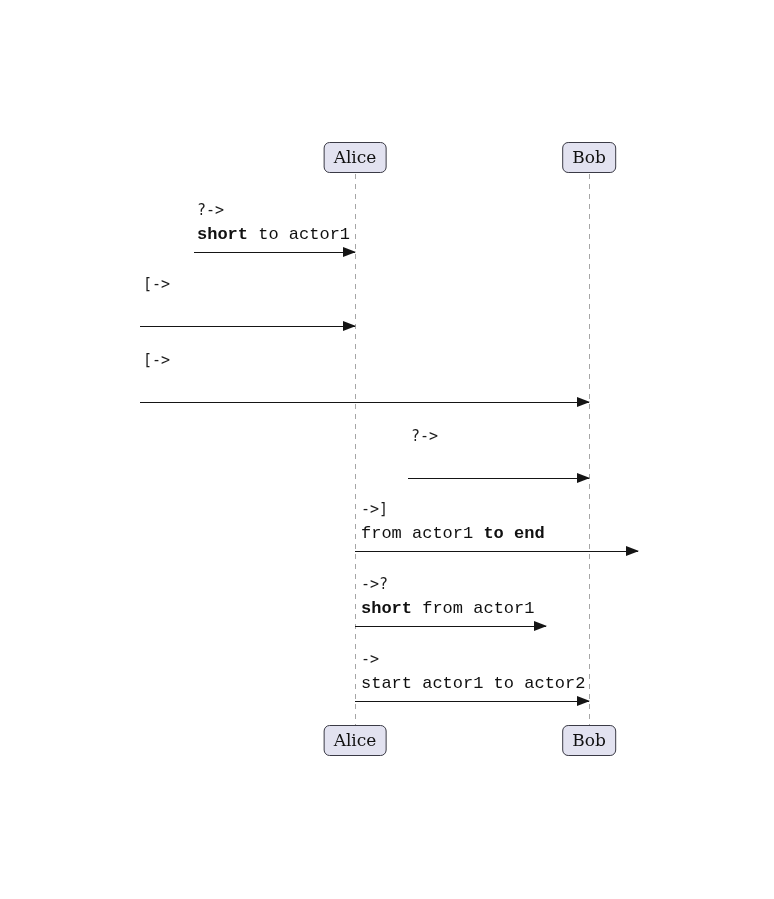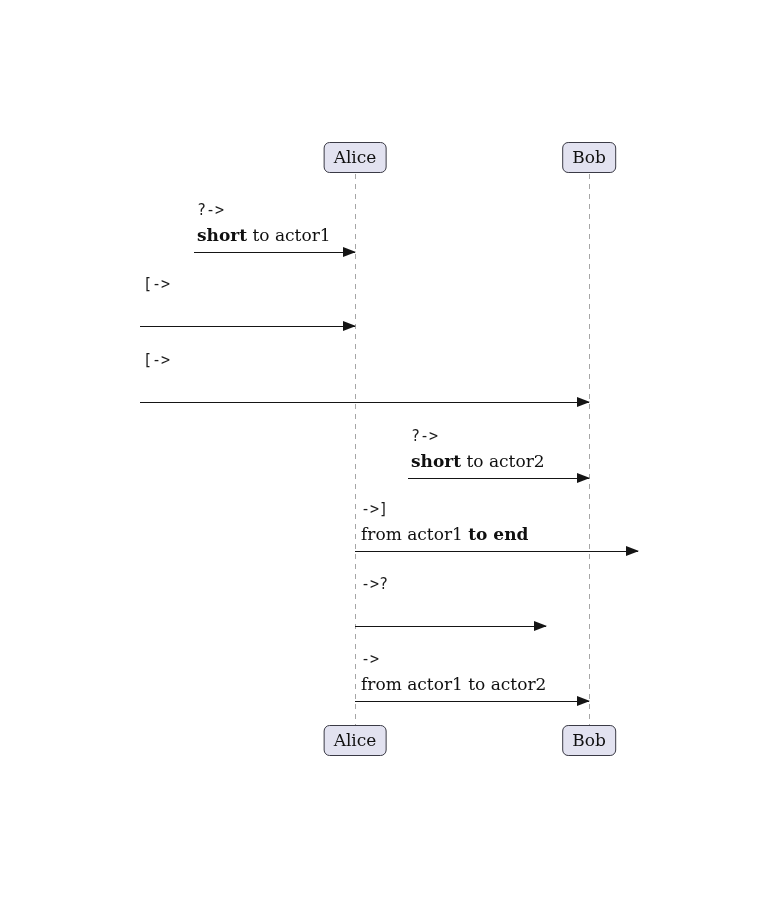--- a/index.html
+++ b/index.html
@@ -52,22 +52,22 @@
   .msg .arrow::after{
     content:"";
     position:absolute;
     right:-1px;
     top:-6.5px;
     width:0;height:0;
     border-left:13px solid #151515;
     border-top:5.5px solid transparent;
     border-bottom:5.5px solid transparent;
   }
-  .pad-sm{padding-left:3px;}
-  .pad-md{padding-left:6px;}
+  .pad-sm{padding-left:3px;font-family:Liberation Mono, monospace;}
+  .pad-md{padding-left:6px;font-family:Liberation Mono, monospace;}
 </style>
 </head>
 <body>
 
 <div class="canvas">
 
   <div class="lifeline" style="left:355px;top:174px;height:551px;"></div>
   <div class="lifeline" style="left:589px;top:174px;height:551px;"></div>
 
   <div class="actor-box" style="left:355px;top:142px;">
@@ -88,38 +88,38 @@
     <div class="arrow" style="width:215px;"></div>
   </div>
 
   <div class="msg" style="left:140px;top:348px;width:449px;">
     <div class="op pad-sm">[-&gt;</div>
     <div class="arrow" style="width:449px;"></div>
   </div>
 
   <div class="msg" style="left:408px;top:424px;width:181px;">
     <div class="op pad-sm">?-&gt;</div>
-    <div class="label pad-sm"><span data-bold="true">short</span><span data-bold="false"> to actor2</span></div>
     <div class="arrow" style="width:181px;"></div>
   </div>
 
   <div class="msg" style="left:355px;top:497px;width:283px;">
     <div class="op pad-md">-&gt;]</div>
     <div class="label pad-md"><span data-bold="false">from actor1 </span><span data-bold="true">to end</span></div>
     <div class="arrow" style="width:283px;"></div>
   </div>
 
   <div class="msg" style="left:355px;top:572px;width:191px;">
     <div class="op pad-md">-&gt;?</div>
+    <div class="label pad-md"><span data-bold="true">short</span><span data-bold="false"> from actor1</span></div>
     <div class="arrow" style="width:191px;"></div>
   </div>
 
   <div class="msg" style="left:355px;top:647px;width:234px;">
     <div class="op pad-md">-&gt;</div>
-    <div class="label pad-md"><span data-bold="false">from actor1 to actor2</span><span></span></div>
+    <div class="label pad-md"><span data-bold="false">start actor1 to actor2</span><span></span></div>
     <div class="arrow" style="width:234px;"></div>
   </div>
 
   <div class="actor-box" style="left:355px;top:725px;">
     <span>Alice</span>
   </div>
   <div class="actor-box" style="left:589px;top:725px;">
     <span>Bob</span>
   </div>
 

